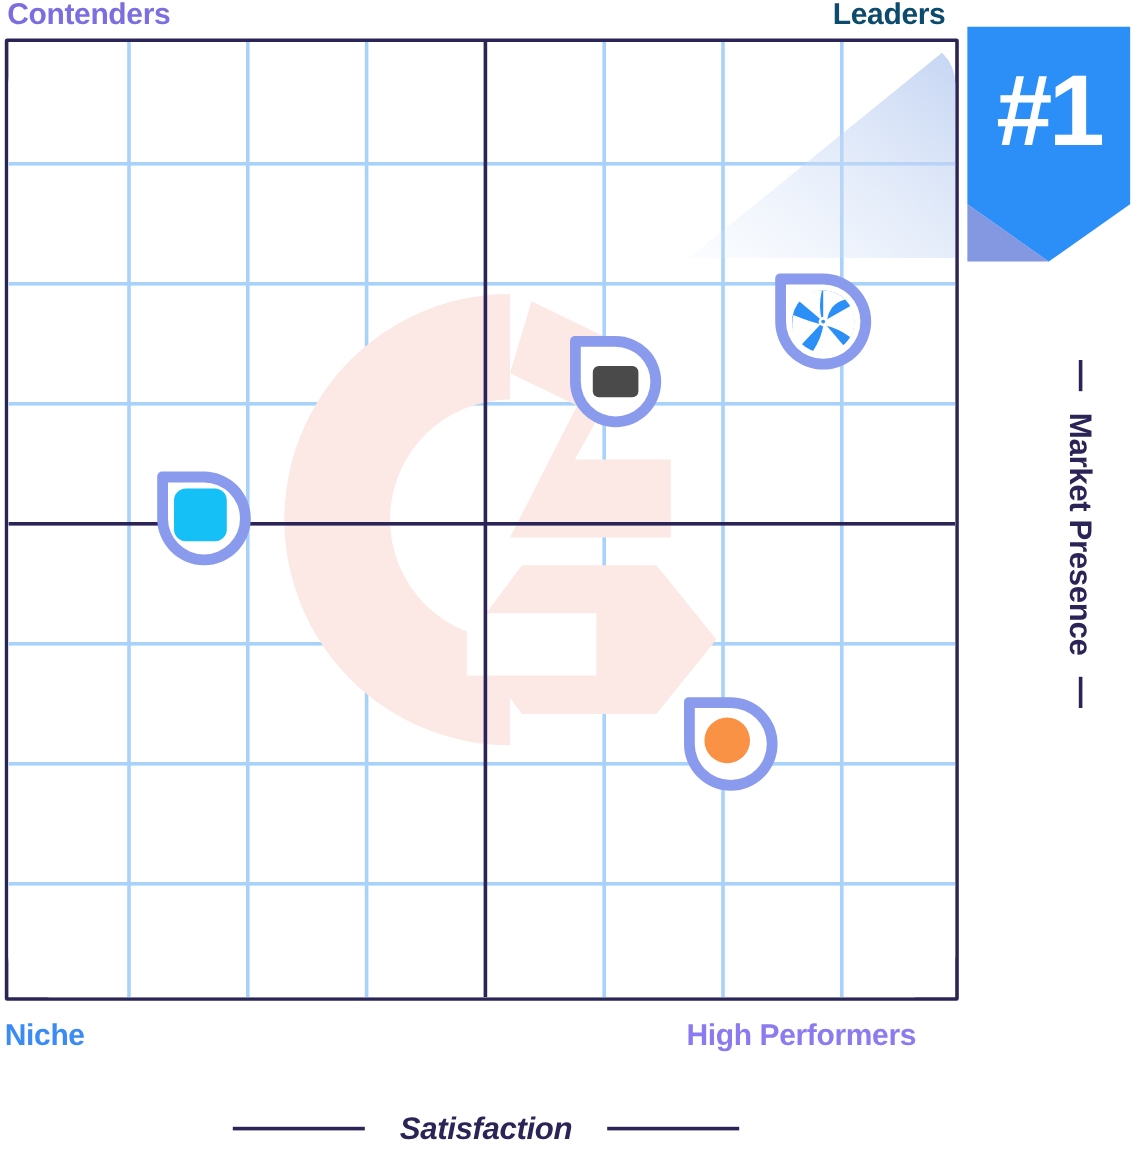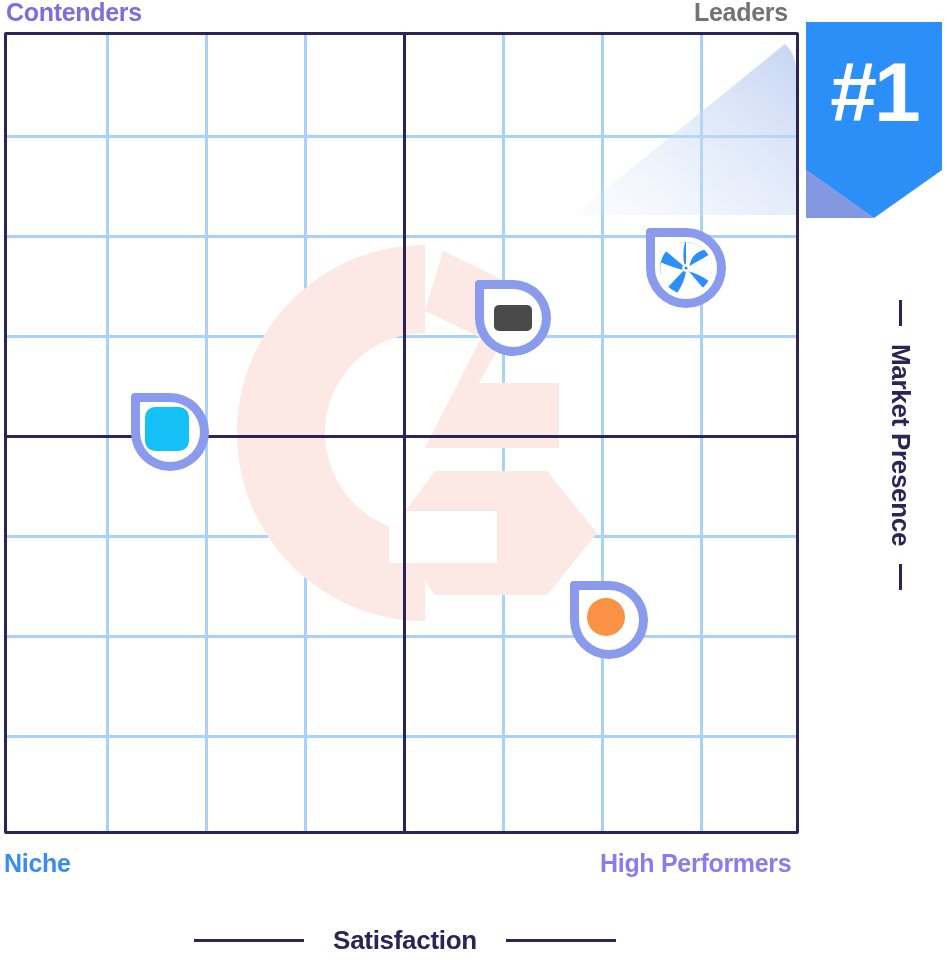--- a/index.html
+++ b/index.html
@@ -19,23 +19,23 @@
   
   .quad-label {
     position: absolute;
     font-size: 25px;
     font-weight: 700;
     letter-spacing: -0.3px;
     white-space: nowrap;
     line-height: 1;
   }
   #lbl-contenders { left: 6px;  top: 0px; color: #7B6FE0; }
-  #lbl-leaders    { left: 694px; top: 0px; color: #737373; }
+  #lbl-leaders    { left: 694px; top: 0px; color: #0c4a6e; }
   #lbl-niche      { left: 4px;  top: 851px; color: #3B8BF5; text-align: center; }
-  #lbl-highperf   { left: 572px; top: 851px; color: #8C7BF0; margin-left: 28px; }
+  #lbl-highperf   { left: 572px; top: 851px; color: #8C7BF0; }
 
   
   #plot-frame {
     position: absolute;
     left: 4px;
     top: 32px;
     width: 795px;
     height: 802px;
     border: 3px solid #2A2457;
     border-radius: 2px;
@@ -134,20 +134,21 @@
   
   #x-axis-title {
     position: absolute;
     left: 0;
     top: 925px;
     width: 810px;
     display: flex;
     align-items: center;
     justify-content: center;
     gap: 29px;
+    font-style: italic;
   }
   #x-axis-title .rule {
     height: 3px;
     background: #2A2457;
     width: 110px;
   }
   #x-axis-title .ttl {
     font-size: 26px;
     font-weight: 700;
     color: #2A2457;

